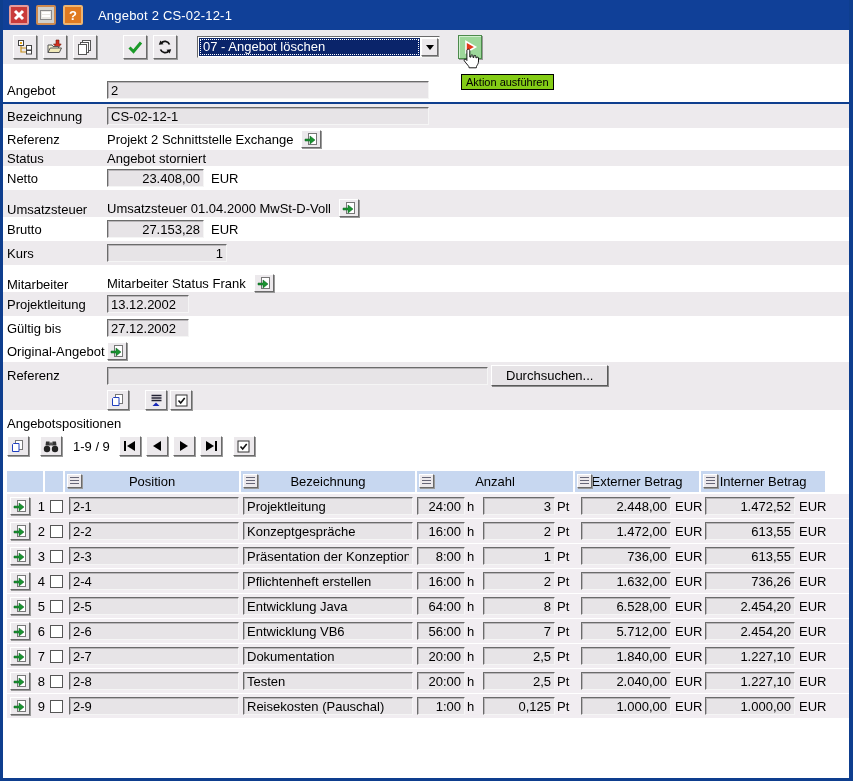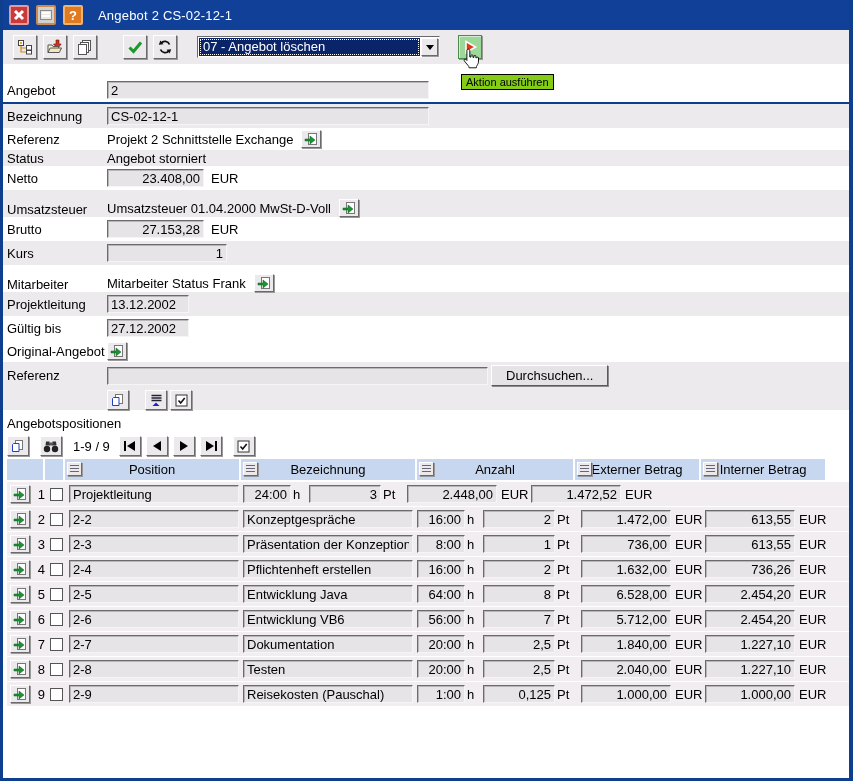--- a/index.html
+++ b/index.html
@@ -88,21 +88,21 @@
   .sb-btn{ height:15px; background:#e6e3e6; border:1px solid; border-color:#fff #6a6a6a #6a6a6a #fff;
            display:flex; align-items:center; justify-content:center; cursor:pointer; }
   .sb-track{ flex:1; }
 
   
   .pos-title{ font-size:13px; padding:6px 0 2px 4px; }
   .pos-nav{ display:flex; align-items:center; padding-left:4px; gap:5px; height:26px; }
   .pos-counter{ font-size:13px; margin:0 4px 0 6px; }
   .navbtn{ width:22px; height:20px; display:flex; align-items:center; justify-content:center; cursor:pointer; padding:0; }
 
-  .ptable{ margin:0 0 0 4px; }
+  .ptable{ margin:12px 0 0 4px; }
   .thead{ display:flex; gap:2px; margin-bottom:2px; }
   .th{ background:#c7d7f0; height:21px; position:relative; display:flex; align-items:center; justify-content:center;
        font-size:13px; color:#000; }
   .sort{ position:absolute; left:2px; top:3px; width:15px; height:14px; display:flex; align-items:center;
          justify-content:center; cursor:pointer; padding:0; }
 
   .prow{ display:flex; align-items:center; height:24px; background:#f1edf1; margin-bottom:1px; }
   .c{ display:flex; align-items:center; height:100%; flex:0 0 auto; }
   .c .tf{ width:calc(100% - 4px); margin:0 2px; }
   .c.lbl{ font-size:13px; }
@@ -430,20 +430,23 @@
           <rect x="4.5" y="0.5" width="8" height="11" fill="#fff" stroke="#777"></rect>
           <path d="M1 6 h5 v-3 l5 4 -5 4 v-3 h-5 z" fill="#1a9330" stroke="#0b5c1e" stroke-width="0.5"></path>
         </svg>
       </button>
     </div>
     <div class="c nr" style="width:12px">1</div>
     <div class="c" style="width:22px;justify-content:center">
             <span class="cb"></span>
           </div>
     <div class="c" style="width:174px">
+            <input class="tf" value="2-1" style="">
+          </div>
+    <div class="c" style="width:174px">
             <input class="tf" value="Projektleitung" style="">
           </div>
     <div class="c" style="width:52px">
             <input class="tf num" value="24:00" style="">
           </div>
     <div class="c lbl" style="width:14px">h</div>
     <div class="c" style="width:76px">
             <input class="tf num" value="3" style="">
           </div>
     <div class="c lbl" style="width:22px">Pt</div>

